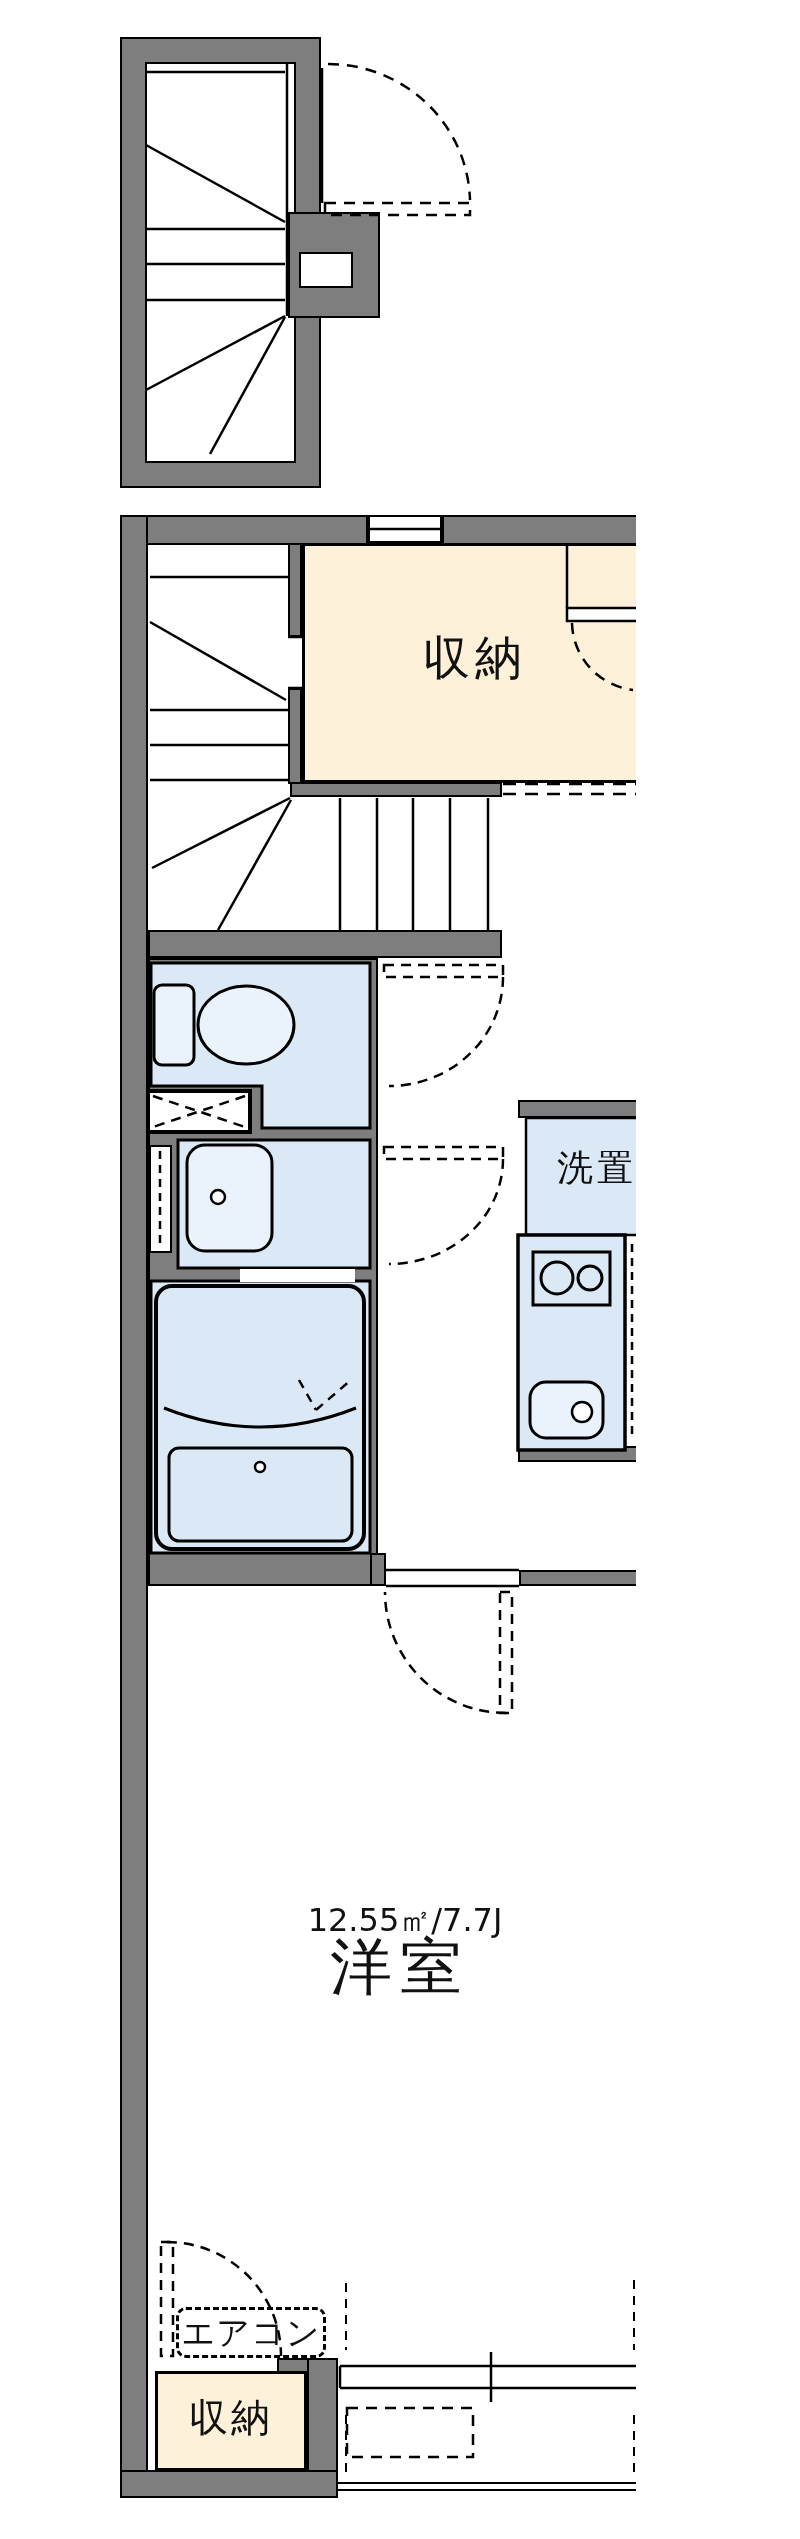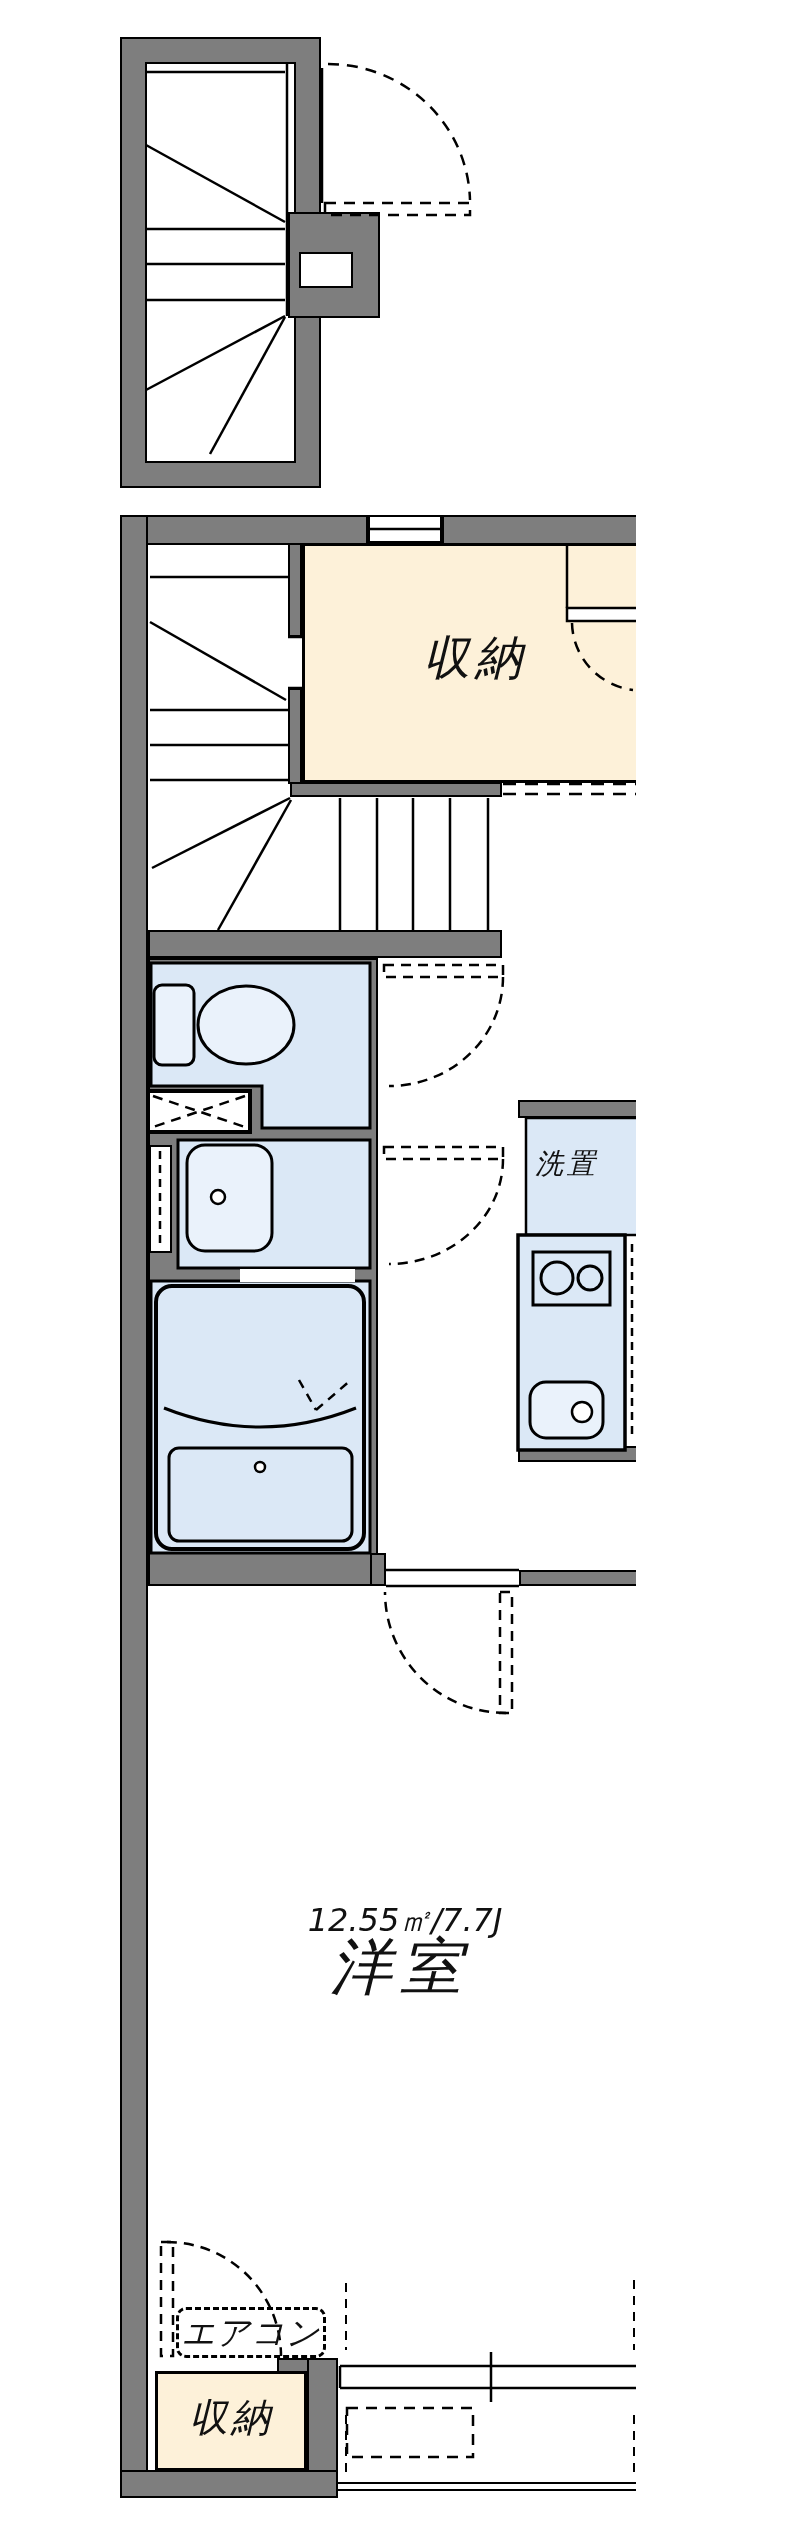--- a/index.html
+++ b/index.html
@@ -1,32 +1,32 @@
 <!DOCTYPE html>
 <html style="--wall: #7e7e7e; --line: #000000; --closet_fill: #fdf1d9; --water_fill: #dbe8f6; --fixture_fill: #eaf2fb; --background: #ffffff;"><head>
 <meta charset="utf-8">
 <style>
   :root{
     --wall:#7e7e7e; --line:#000000; --closet_fill:#fdf1d9;
     --water_fill:#dbe8f6; --fixture_fill:#eaf2fb; --background:#ffffff;
   }
   html,body{margin:0;padding:0;background:var(--background);}
   #plan{position:relative;width:636px;height:2539px;background:var(--background);
-        font-family:"DejaVu Sans","Liberation Sans",sans-serif;overflow:hidden;font-style:italic;}
+        font-family:"DejaVu Sans","Liberation Sans",sans-serif;overflow:hidden;}
   .abs{position:absolute;box-sizing:border-box;}
   .wall{background:var(--wall);border:2px solid var(--line);z-index:2;}
   .whitebox{background:#fff;border:2px solid var(--line);z-index:2;}
   .base{background:#fff;z-index:1;}
   .room-beige{background:var(--closet_fill);border:3px solid var(--line);z-index:3;}
   .dashedbox{border:3px dashed var(--line);border-radius:10px;background:transparent;z-index:3;}
   svg.overlay{position:absolute;left:0;top:0;z-index:4;}
   .label{position:absolute;z-index:5;color:#111;text-align:center;line-height:1.05;
          white-space:nowrap;}
   .lab-closet-up{left:352px;top:633px;width:246px;font-size:47px;letter-spacing:5px;}
-  .lab-washer{left:497px;top:1149px;width:140px;font-size:28px;letter-spacing:4px;}
+  .lab-washer{left:497px;top:1149px;width:140px;font-size:36px;letter-spacing:4px;text-align:right;}
   .lab-room{left:250px;top:1894px;width:300px;font-size:62px;letter-spacing:8px;font-weight:500;margin-top:40px;}
   .lab-size{left:180px;top:1904px;width:450px;font-size:32px;}
   .lab-aircon{left:176px;top:2316px;width:150px;font-size:33px;letter-spacing:1px;}
   .lab-closet-low{left:156px;top:2398px;width:150px;font-size:39px;letter-spacing:3px;}
 </style>
 </head>
 <body>
 
 <div id="plan">
 

